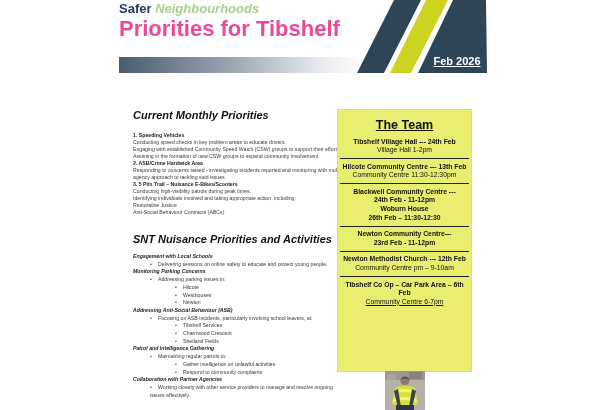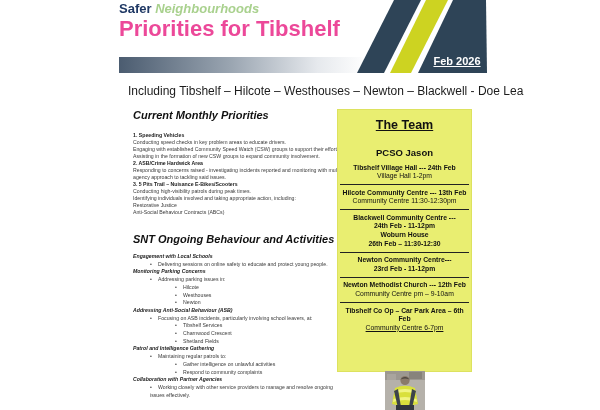--- a/index.html
+++ b/index.html
@@ -60,38 +60,37 @@
     <h1 class="page-title">Priorities for Tibshelf</h1>
     <div class="gradbar"></div>
     <svg class="stripes" viewBox="0 0 150 73" preserveAspectRatio="none">
       <polygon points="57,0 84,0 47,73 20,73" fill="#2e4457"></polygon>
       <polygon points="89,0 111,0 74,73 53,73" fill="#cdd321"></polygon>
       <polygon points="116,0 149,0 150,73 81,73" fill="#2e4457"></polygon>
     </svg>
     <div class="date-badge">Feb 2026</div>
   </div>
 
-  <div class="subtitle">Including Tibshelf – Hilcote – Westhouses – Newton – Blackwell - Doe Lea</div>
 
   <div class="col-left">
     <h2 class="sec-title">Current Monthly Priorities</h2>
     <div class="monthly-list">
         <div class="m-item b">1. Speeding Vehicles</div>
         <div class="m-item">Conducting speed checks in key problem areas to educate drivers.</div>
         <div class="m-item">Engaging with established Community Speed Watch (CSW) groups to support their efforts.</div>
         <div class="m-item">Assisting in the formation of new CSW groups to expand community involvement.</div>
         <div class="m-item b">2. ASB/Crime Hardwick Area</div>
         <div class="m-item">Responding to concerns raised - investigating incidents reported and monitoring with multi agency approach to tackling said issues.</div>
         <div class="m-item b">3. 5 Pits Trail – Nuisance E-Bikes/Scooters</div>
         <div class="m-item">Conducting high-visibility patrols during peak times.</div>
         <div class="m-item">Identifying individuals involved and taking appropriate action, including:</div>
         <div class="m-item">Restorative Justice</div>
         <div class="m-item">Anti-Social Behaviour Contracts (ABCs)</div>
       </div>
-    <h2 class="sec-title ongoing-title">SNT Ongoing Behaviour and Activities</h2>
+    <h2 class="sec-title ongoing-title">SNT Nuisance Priorities and Activities</h2>
     <div class="ongoing-list">
         <div class="o-row o-heading">Engagement with Local Schools</div>
         <div class="o-row o-bullet1"><span class="blt">•</span>Delivering sessions on online safety to educate and protect young people.</div>
         <div class="o-row o-heading">Monitoring Parking Concerns</div>
         <div class="o-row o-bullet1"><span class="blt">•</span>Addressing parking issues in:</div>
         <div class="o-row o-bullet2"><span class="blt">•</span>Hilcote</div>
         <div class="o-row o-bullet2"><span class="blt">•</span>Westhouses</div>
         <div class="o-row o-bullet2"><span class="blt">•</span>Newton</div>
         <div class="o-row o-heading">Addressing Anti-Social Behaviour (ASB)</div>
         <div class="o-row o-bullet1"><span class="blt">•</span>Focusing on ASB incidents, particularly involving school leavers, at:</div>
@@ -102,21 +101,20 @@
         <div class="o-row o-bullet1"><span class="blt">•</span>Maintaining regular patrols to:</div>
         <div class="o-row o-bullet2"><span class="blt">•</span>Gather intelligence on unlawful activities</div>
         <div class="o-row o-bullet2"><span class="blt">•</span>Respond to community complaints</div>
         <div class="o-row o-heading">Collaboration with Partner Agencies</div>
         <div class="o-row o-bullet1"><span class="blt">•</span>Working closely with other service providers to manage and resolve ongoing issues effectively.</div>
       </div>
   </div>
 
   <div class="team-panel">
     <div class="team-title">The Team</div>
-    <div class="officer-name">PCSO Jason</div>
     <div class="events-list">
         <div class="event">
           <div class="ln b">Tibshelf Village Hall --- 24th Feb</div>
           <div class="ln">Village Hall 1-2pm</div>
         </div>
         <hr class="event-divider">
         <div class="event">
           <div class="ln b">Hilcote Community Centre --- 13th Feb</div>
           <div class="ln">Community Centre 11:30-12:30pm</div>
         </div>

